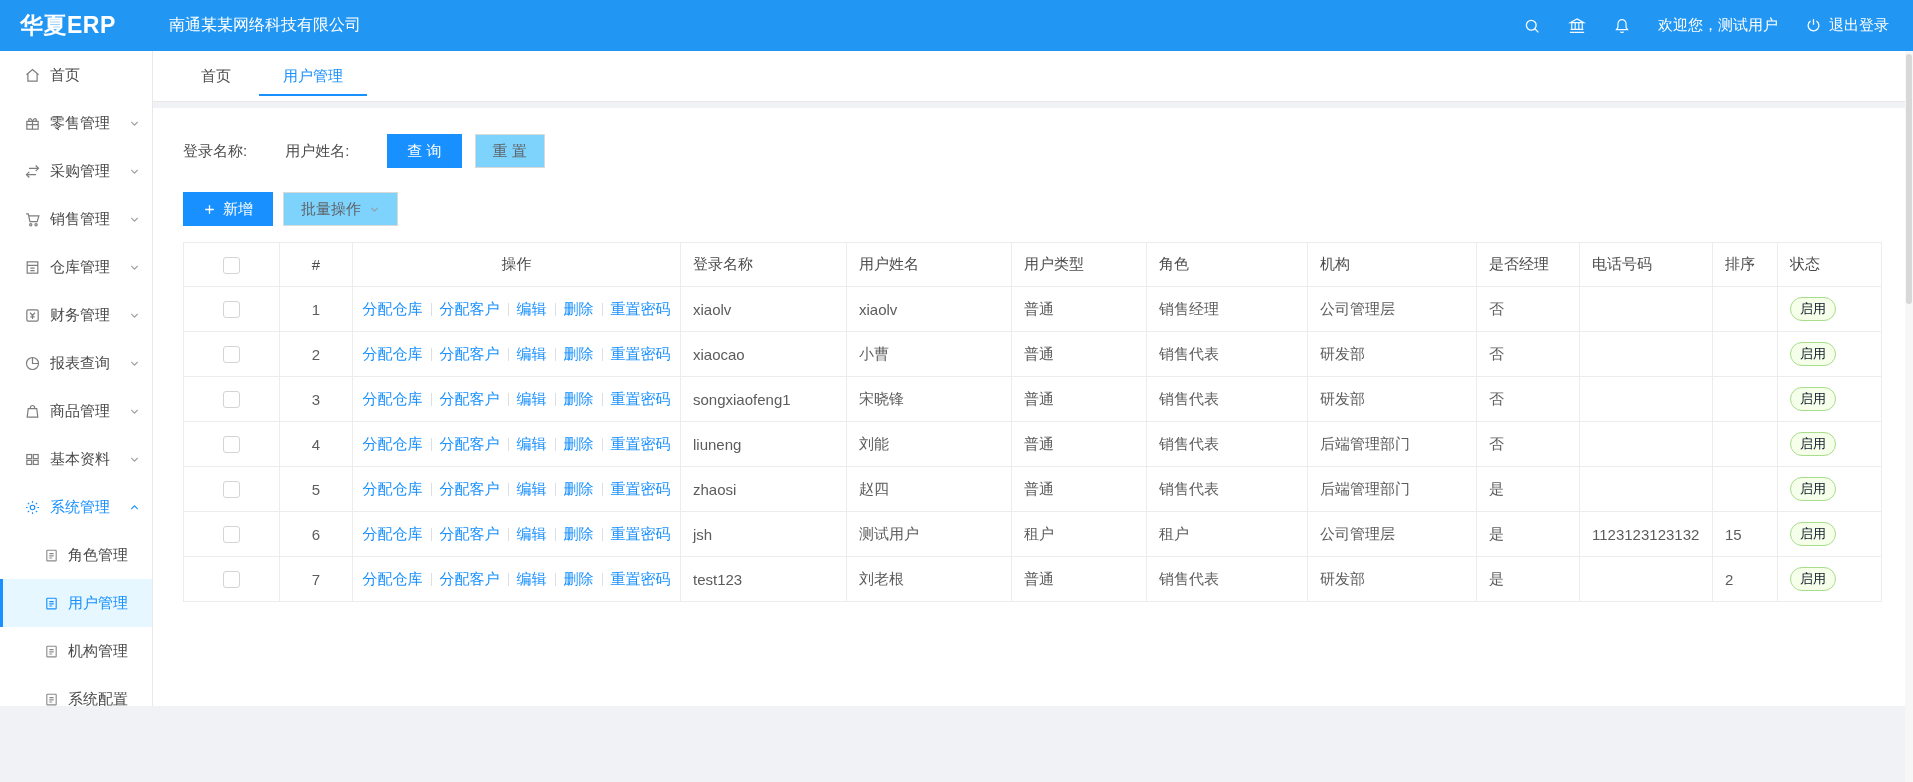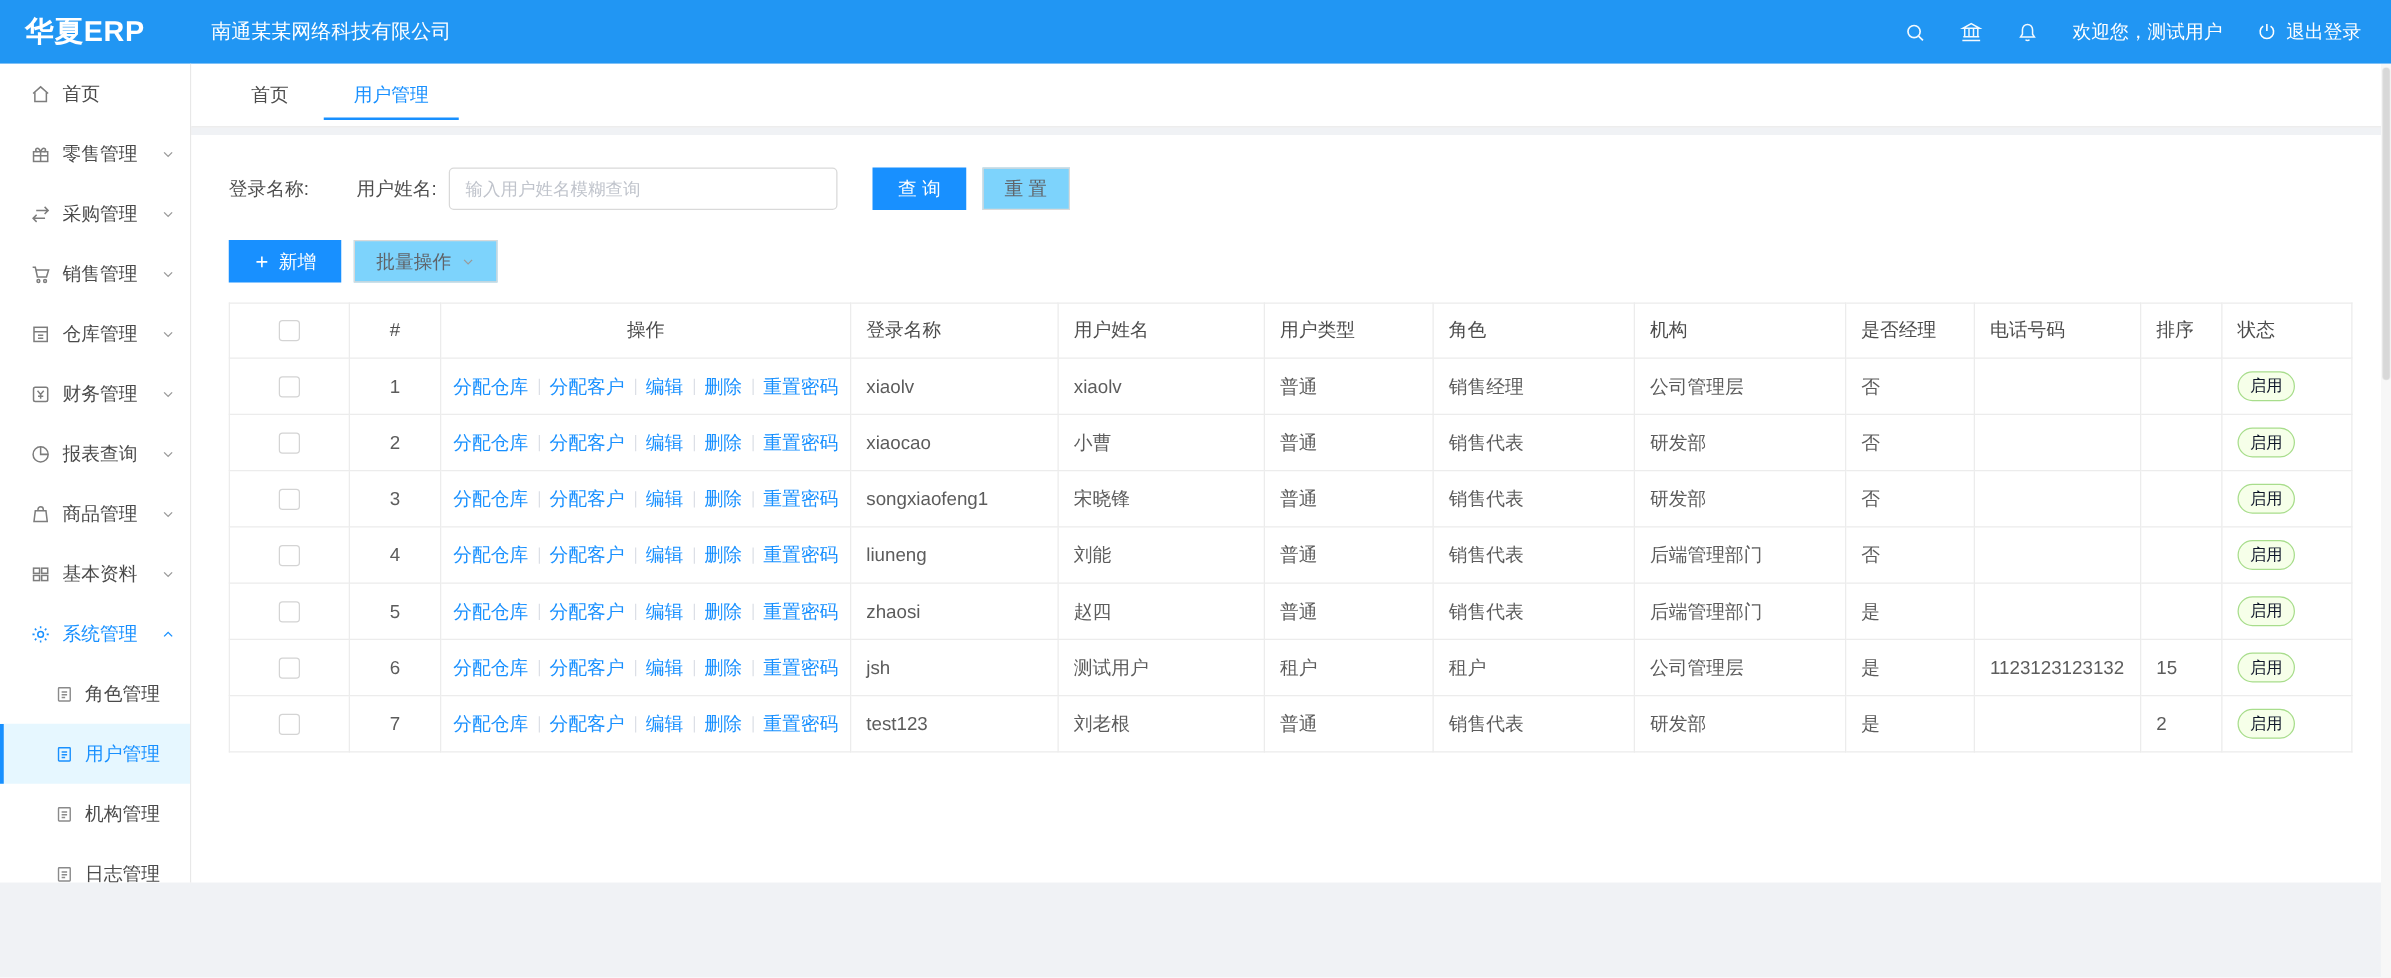--- a/index.html
+++ b/index.html
@@ -288,29 +288,20 @@
     <div class="side-item sub-item">
       <span class="icn">
         <svg viewBox="0 0 24 24" width="15" height="15" fill="none" stroke="currentColor" stroke-width="1.8">
             <rect x="4.5" y="3.5" width="15" height="17" rx="1"></rect>
             <path d="M8.5 9 H15.5 M8.5 12.5 H15.5 M8.5 16 H13"></path>
           </svg>
       </span>
       <span class="lbl">机构管理</span>
     </div>
 
-    <div class="side-item sub-item">
-      <span class="icn">
-        <svg viewBox="0 0 24 24" width="15" height="15" fill="none" stroke="currentColor" stroke-width="1.8">
-            <rect x="4.5" y="3.5" width="15" height="17" rx="1"></rect>
-            <path d="M8.5 9 H15.5 M8.5 12.5 H15.5 M8.5 16 H13"></path>
-          </svg>
-      </span>
-      <span class="lbl">日志管理</span>
-    </div>
 
     <div class="side-item sub-item">
       <span class="icn">
         <svg viewBox="0 0 24 24" width="15" height="15" fill="none" stroke="currentColor" stroke-width="1.8">
             <rect x="4.5" y="3.5" width="15" height="17" rx="1"></rect>
             <path d="M8.5 9 H15.5 M8.5 12.5 H15.5 M8.5 16 H13"></path>
           </svg>
       </span>
       <span class="lbl">系统配置</span>
     </div>
@@ -322,21 +313,20 @@
       <div class="tab">首页</div>
       <div class="tab active">用户管理</div>
     </div>
 
     <div class="content">
 
       <div class="search-row">
         <label>登录名称:</label>
         <span class="gap28"></span>
         <label>用户姓名:</label>
-        <input class="txt-input" type="text" placeholder="输入用户姓名模糊查询" style="">
         <span class="gap28"></span>
         <button class="btn btn-primary">查 询</button>
         <span class="gap13"></span>
         <button class="btn btn-plain">重 置</button>
       </div>
 
       <div class="action-row">
         <button class="btn btn-primary">
           <span class="plus">
             <svg width="13" height="13" viewBox="0 0 24 24" fill="none" stroke="#fff" stroke-width="2.4">

